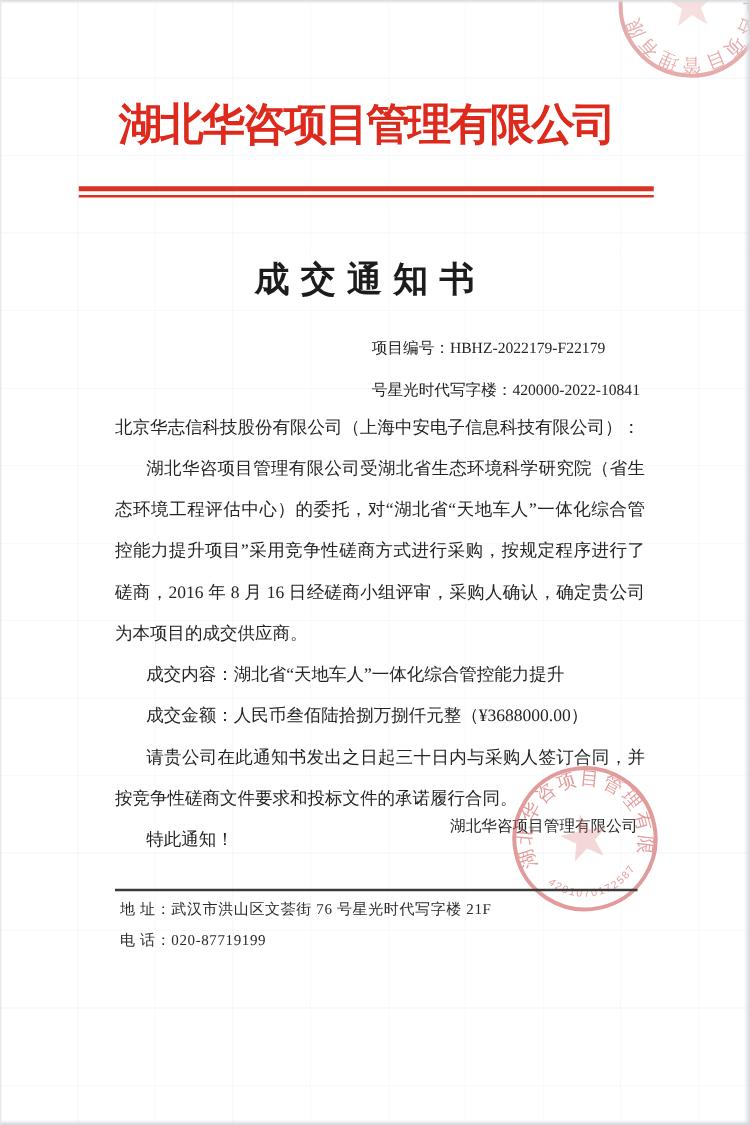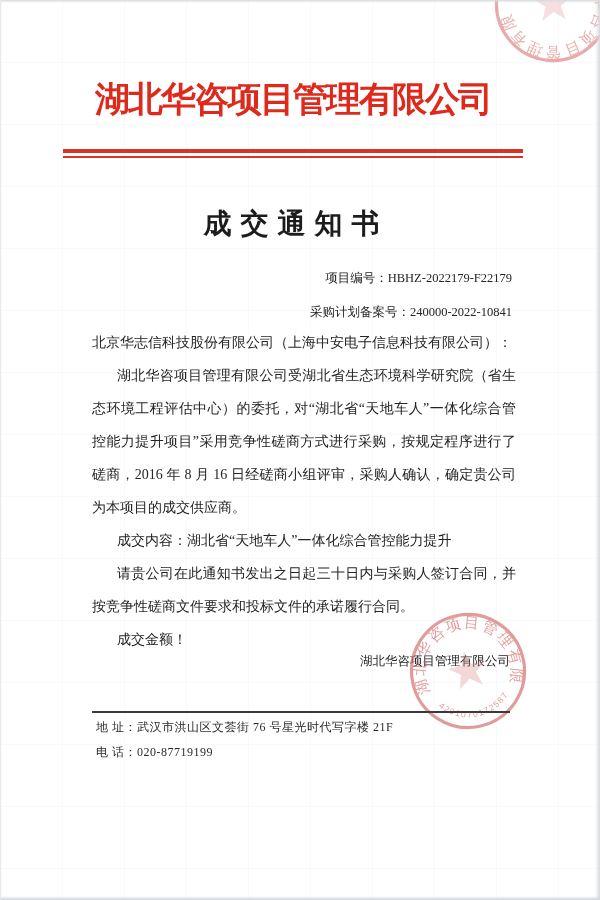--- a/index.html
+++ b/index.html
@@ -25,21 +25,21 @@
   .rule{position:absolute;top:149px;left:63px;width:460px;}
   .rule-thick{height:4px;background:#d93326;}
   .rule-thin{height:2px;margin-top:3px;background:#d93326;}
 
   .doc-title{
     position:absolute;top:205px;left:0;width:600px;margin:0;
     text-align:center;padding-right:16px;box-sizing:border-box;
     font-size:28px;font-weight:bold;color:#1c1c1c;letter-spacing:1px;
   }
 
-  .meta{position:absolute;top:261px;right:88px;text-align:right;font-size:12.5px;line-height:34px;color:#242424;}
+  .meta{position:absolute;top:261px;right:88px;text-align:left;font-size:12.5px;line-height:34px;color:#242424;}
   .meta p{margin:0;}
 
   .body-text{position:absolute;top:326px;left:92px;width:424px;font-size:14px;line-height:33px;text-align:justify;color:#242424;}
   .body-text p{margin:0;}
   .body-text .indent{text-indent:25px;}
 
   .signature{position:absolute;top:644px;right:90px;text-align:right;font-size:12.5px;line-height:34px;color:#242424;}
   .signature p{margin:0;}
   .signature .sig-date{padding-right:5px;}
 
@@ -69,29 +69,30 @@
   <h1 class="letterhead">湖北华咨项目管理有限公司</h1>
   <div class="rule">
     <div class="rule-thick"></div>
     <div class="rule-thin"></div>
   </div>
 
   <h2 class="doc-title">成 交 通 知 书</h2>
 
   <div class="meta">
     <p><span>项目编号：</span><span>HBHZ-2022179-F22179</span></p>
-    <p><span>采购计划备案号：</span><span>240000-2022-10841</span></p>
+    <p><span>号星光时代写字楼：</span><span>420000-2022-10841</span></p>
   </div>
 
   <div class="body-text">
     <p>北京华志信科技股份有限公司（上海中安电子信息科技有限公司）：</p>
     <p class="indent">湖北华咨项目管理有限公司受湖北省生态环境科学研究院（省生态环境工程评估中心）的委托，对“湖北省“天地车人”一体化综合管控能力提升项目”采用竞争性磋商方式进行采购，按规定程序进行了磋商，2016 年 8 月 16 日经磋商小组评审，采购人确认，确定贵公司为本项目的成交供应商。</p>
     <p class="indent">成交内容：湖北省“天地车人”一体化综合管控能力提升</p>
+    <p class="indent">成交金额：人民币叁佰陆拾捌万捌仟元整（¥3688000.00）</p>
     <p class="indent">请贵公司在此通知书发出之日起三十日内与采购人签订合同，并按竞争性磋商文件要求和投标文件的承诺履行合同。</p>
-    <p class="indent">成交金额！</p>
+    <p class="indent">特此通知！</p>
   </div>
 
   <div class="signature">
     <p>湖北华咨项目管理有限公司</p>
   </div>
 
   <svg class="seal seal-bottom" viewBox="-70 -70 140 140" width="140" height="140">
     <circle r="56.5" fill="none" stroke="currentColor" stroke-width="3.2"></circle>
     <path id="sealArcTop1" d="M -40.8,14.8 A 43.4,43.4 0 1 1 40.8,14.8" fill="none"></path>
     <text font-size="15" letter-spacing="2.2">

